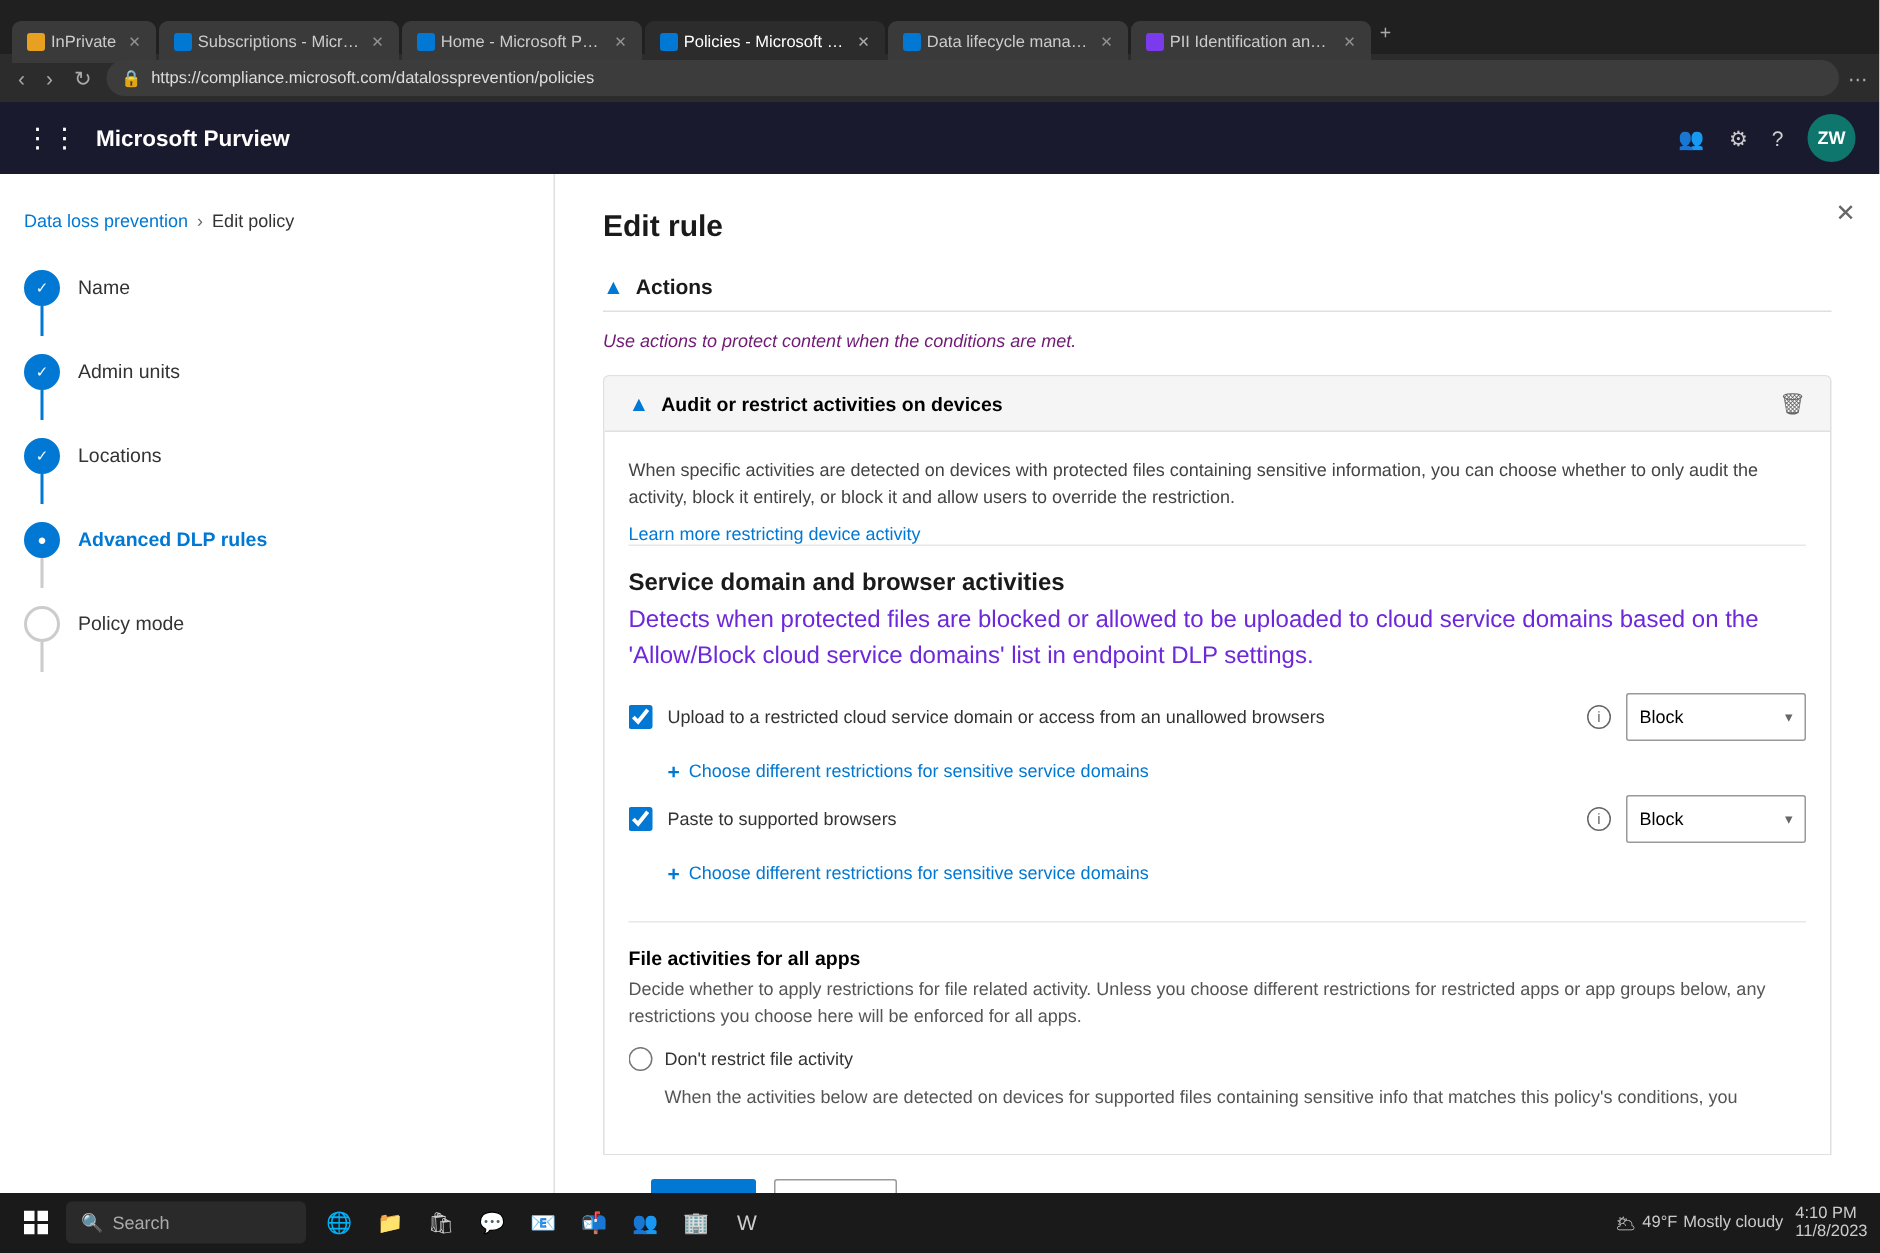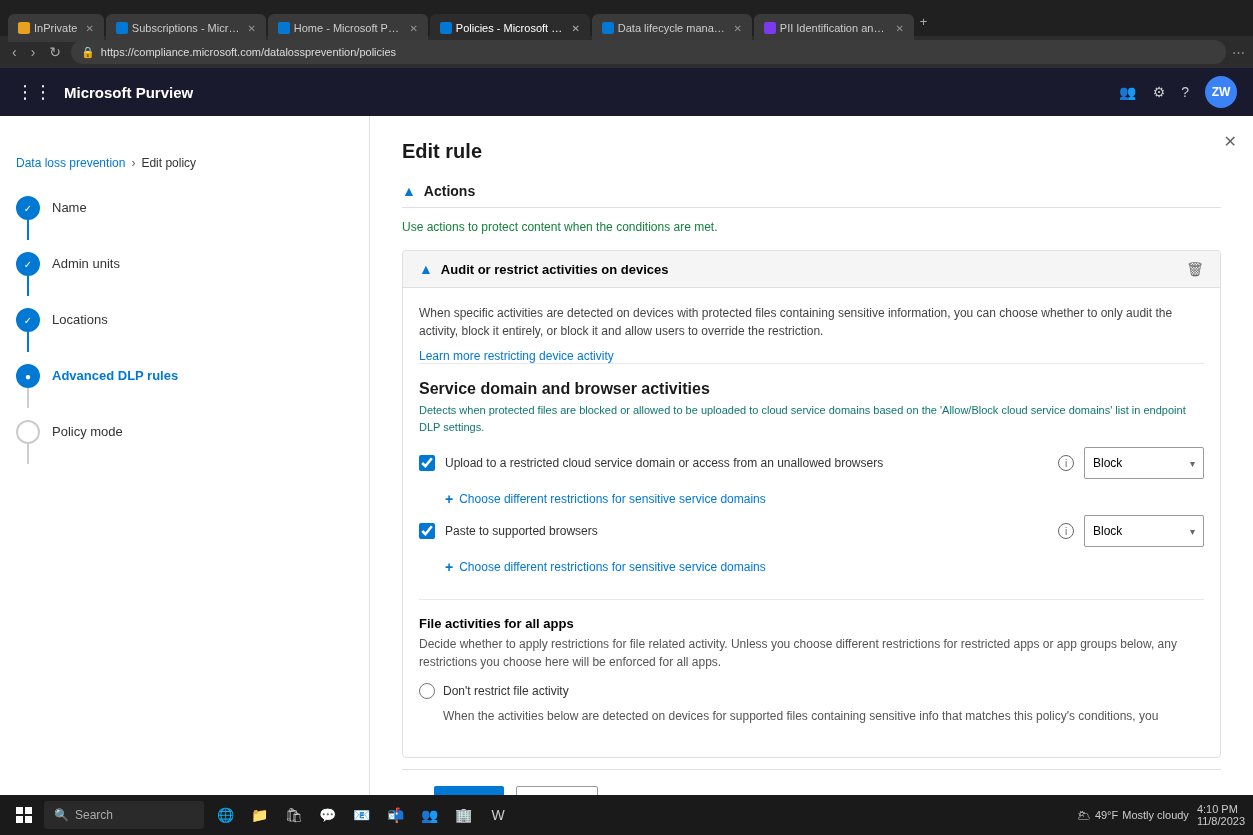--- a/index.html
+++ b/index.html
@@ -80,35 +80,35 @@
       background: #1a1a2e;
       height: 48px;
       display: flex;
       align-items: center;
       padding: 0 16px;
       gap: 12px;
       color: white;
     }
     .app-header-title { font-size: 15px; font-weight: 600; color: white; }
     .header-icons { margin-left: auto; display: flex; gap: 16px; align-items: center; color: #ccc; }
-    .avatar { width: 32px; height: 32px; border-radius: 50%; background: #3b82f6; display: flex; align-items: center; justify-content: center; color: white; font-size: 12px; font-weight: 600; }
+    .avatar { width: 32px; height: 32px; border-radius: 50%; background: #0f766e; display: flex; align-items: center; justify-content: center; color: white; font-size: 12px; font-weight: 600; }
 
     
     .main-layout {
       display: flex;
       flex: 1;
       overflow: hidden;
     }
 
     
     .sidebar {
       width: 370px;
       background: white;
       border-right: 1px solid #e0e0e0;
-      padding: 40px 16px;
+      padding: 24px 16px;
       flex-shrink: 0;
     }
     .breadcrumb { color: #0078d4; font-size: 12px; display: flex; align-items: center; gap: 6px; margin-bottom: 20px; }
     .breadcrumb-sep { color: #666; }
     .breadcrumb-current { color: #333; }
     .stepper { display: flex; flex-direction: column; gap: 0; }
     .step-item {
       display: flex;
       align-items: flex-start;
       gap: 12px;
@@ -171,21 +171,21 @@
     
     .section-header {
       display: flex;
       align-items: center;
       gap: 8px;
       border-bottom: 1px solid #e0e0e0;
       padding-bottom: 8px;
       margin-bottom: 12px;
     }
     .section-title { font-size: 14px; font-weight: 600; color: #1a1a1a; }
-    .section-desc { font-size: 12px; color: #15803d; margin-bottom: 16px; }
+    .section-desc { font-size: 12px; color: #701a75; margin-bottom: 16px; font-style: italic; }
 
     
     .audit-block {
       border: 1px solid #e0e0e0;
       border-radius: 4px;
       margin-bottom: 16px;
       overflow: hidden;
     }
     .audit-block-header {
       background: #f5f5f5;
@@ -196,21 +196,21 @@
       border-bottom: 1px solid #e0e0e0;
     }
     .audit-block-header-title { font-size: 13px; font-weight: 600; flex: 1; }
     .audit-block-body { padding: 16px; }
     .info-text { font-size: 12px; color: #444; line-height: 1.5; margin-bottom: 8px; }
     .link { color: #0078d4; text-decoration: none; font-size: 12px; }
 
     
     .sub-section { padding: 16px 0; border-top: 1px solid #e8e8e8; }
     .sub-section-title { font-size: 16px; font-weight: 600; color: #1a1a1a; margin-bottom: 4px; }
-    .sub-section-desc { font-size: 11px; color: #0f766e; margin-bottom: 12px; line-height: 1.5; }
+    .sub-section-desc { font-size: 16px; color: #6d28d9; margin-bottom: 12px; line-height: 1.5; }
 
     
     .checkbox-row {
       display: flex;
       align-items: center;
       gap: 10px;
       margin-bottom: 8px;
     }
     .checkbox-row input[type="checkbox"] {
       width: 16px;

